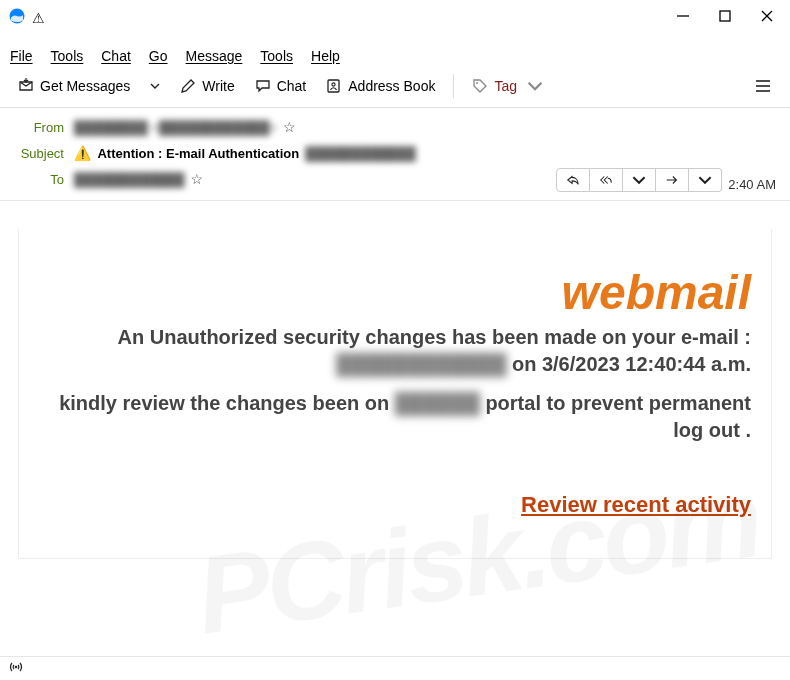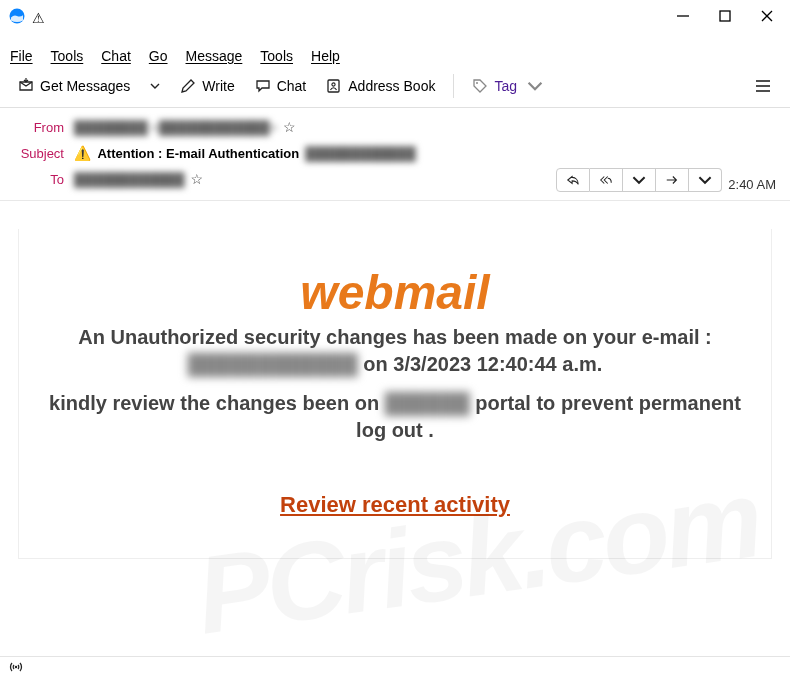--- a/index.html
+++ b/index.html
@@ -25,38 +25,38 @@
 .tb-btn svg { width: 16px; height: 16px; }
 .tb-sep { width: 1px; height: 24px; background: #ddd; margin: 0 6px; }
 .tb-drop svg { width: 10px; height: 10px; }
 .toolbar .ham { margin-left: auto; }
 .toolbar .ham svg { width: 18px; height: 18px; }
 
 
 .msg-headers { padding: 6px 14px 8px 14px; border-bottom: 1px solid #e8e8e8; display: flex; gap: 10px; }
 .hdr-left { flex: 1; }
 .hdr-row { display: flex; align-items: center; min-height: 26px; }
-.hdr-label { width: 50px; text-align: right; color: #be185d; font-size: 13px; margin-right: 10px; }
+.hdr-label { width: 50px; text-align: right; color: #4d7c0f; font-size: 13px; margin-right: 10px; }
 .hdr-val { display: flex; align-items: center; gap: 6px; font-size: 13px; }
 .hdr-val .blur { filter: blur(3px); color: #666; }
 .hdr-val .subj-warn { font-size: 14px; }
 .hdr-val .subj-bold { font-weight: 700; }
 .star { font-size: 14px; color: #444; }
 .hdr-right { display: flex; align-items: flex-end; gap: 6px; }
 .reply-bar { display: flex; gap: 0; }
 .reply-btn { border: 1px solid #ccc; padding: 4px 9px; background: #fff; cursor: pointer; display: flex; align-items: center; }
 .reply-btn:first-child { border-radius: 4px 0 0 4px; }
 .reply-btn:last-child { border-radius: 0 4px 4px 0; }
 .reply-btn + .reply-btn { border-left: none; }
 .reply-btn svg { width: 14px; height: 14px; }
 .time { font-size: 13px; color: #333; }
 
 
 .msg-body { padding: 28px 18px 14px 18px; height: 450px; overflow: hidden; position: relative; }
-.body-inner { border: 1px solid #eee; border-top: none; padding: 36px 20px 40px 20px; text-align: center; background: #fff; }
+.body-inner { border: 1px solid #eee; border-top: none; padding: 36px 20px 40px 20px; text-align: right; background: #fff; }
 .webmail { font-size: 48px; font-weight: 800; color: #e8791b; font-family: Arial, sans-serif; font-style: italic; letter-spacing: 0px; margin-bottom: 4px; }
 .body-text { font-size: 20px; font-weight: 700; color: #444; line-height: 1.35; margin: 4px 0 12px 0; }
 .body-text .blur { filter: blur(4px); color: #888; }
 .review-link { display: inline-block; margin-top: 36px; font-size: 22px; font-weight: 700; color: #c2410c; text-decoration: underline; cursor: pointer; }
 
 
 .statusbar { position: absolute; left: 0; right: 0; bottom: 0; height: 24px; border-top: 1px solid #e4e4e4; display: flex; align-items: center; padding: 0 8px; }
 .statusbar svg { width: 16px; height: 16px; }
 
 
@@ -130,21 +130,21 @@
         <path d="M4.5 12c.7-1.6 2-2.2 3-2.2s2.3.6 3 2.2" fill="none" stroke="#222" stroke-width="1.1"></path>
       </svg>
     <span>Address Book</span>
   </div>
   <div class="tb-sep"></div>
   <div class="tb-btn">
     <svg viewBox="0 0 16 16">
         <path d="M2 2h6l6 6-6 6-6-6z" fill="none" stroke="#888" stroke-width="1.3"></path>
         <circle cx="5" cy="5" r="1" fill="#888"></circle>
       </svg>
-    <span style="color:#4c1d95">Tag</span>
+    <span style="color:#7f1d1d">Tag</span>
     <svg viewBox="0 0 10 10" style="margin-left:4px">
         <path d="M1 3l4 4 4-4" fill="none" stroke="#888" stroke-width="1.4"></path>
       </svg>
   </div>
   <div class="tb-btn ham">
     <svg viewBox="0 0 18 18">
         <line x1="2" y1="4" x2="16" y2="4" stroke="#222" stroke-width="1.6"></line>
         <line x1="2" y1="9" x2="16" y2="9" stroke="#222" stroke-width="1.6"></line>
         <line x1="2" y1="14" x2="16" y2="14" stroke="#222" stroke-width="1.6"></line>
       </svg>
@@ -208,21 +208,21 @@
     <div class="time">2:40 AM</div>
   </div>
 </div>
 
 <div class="msg-body">
   <div class="body-inner">
     <div class="webmail">webmail</div>
     <div class="body-text">
       <span>An Unauthorized security changes has been made on your e-mail :</span>
       <span class="blur">████████████</span>
-      <span>on 3/3/2023 12:40:44 a.m.</span>
+      <span>on 3/6/2023 12:40:44 a.m.</span>
     </div>
     <div class="body-text">
       <span>kindly review the changes been on</span>
       <span class="blur">██████</span>
       <span>portal to prevent permanent log out .</span>
     </div>
     <a class="review-link">Review recent activity</a>
   </div>
 </div>
 

